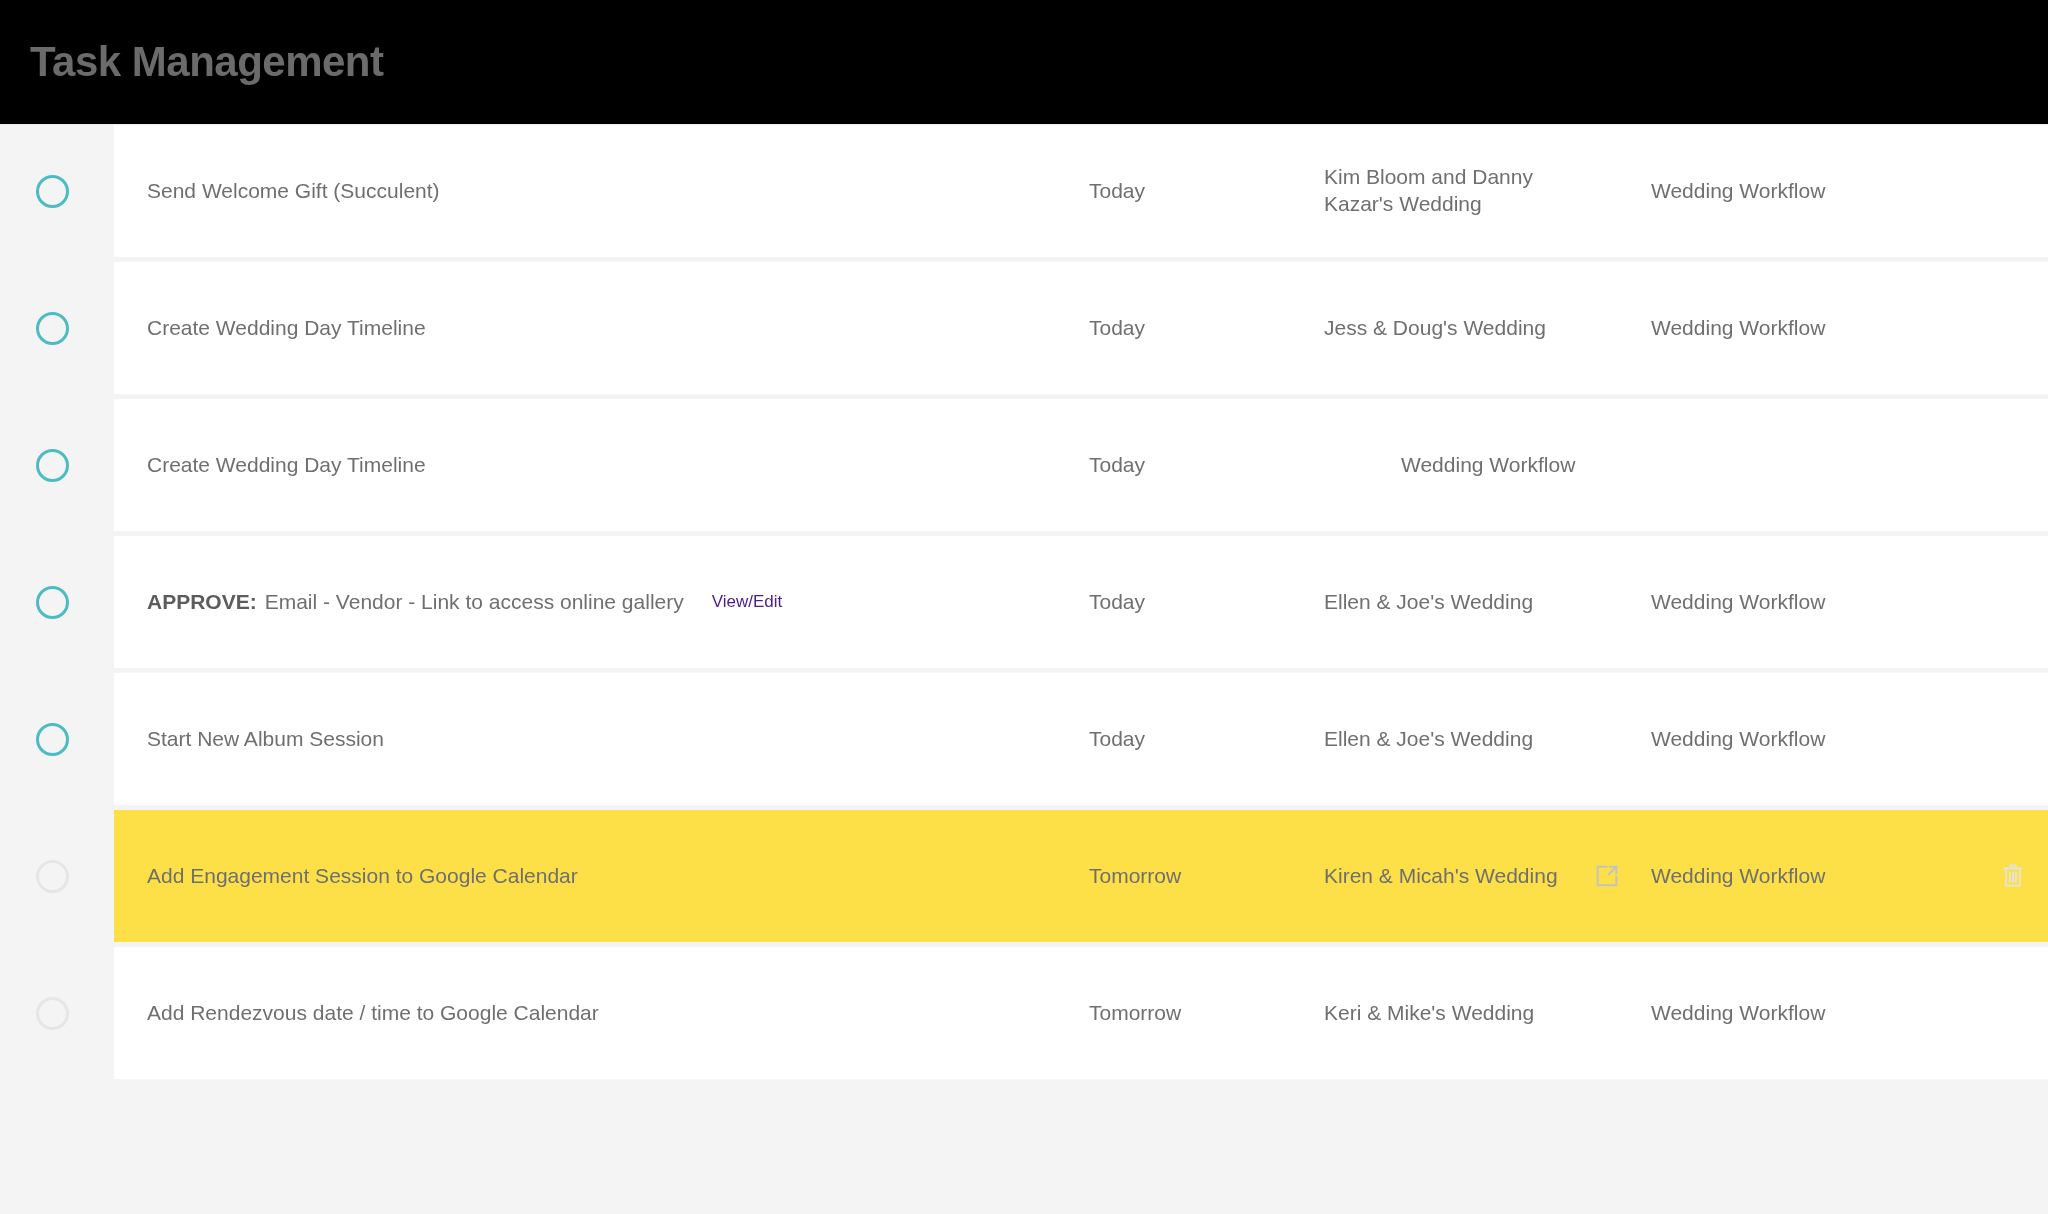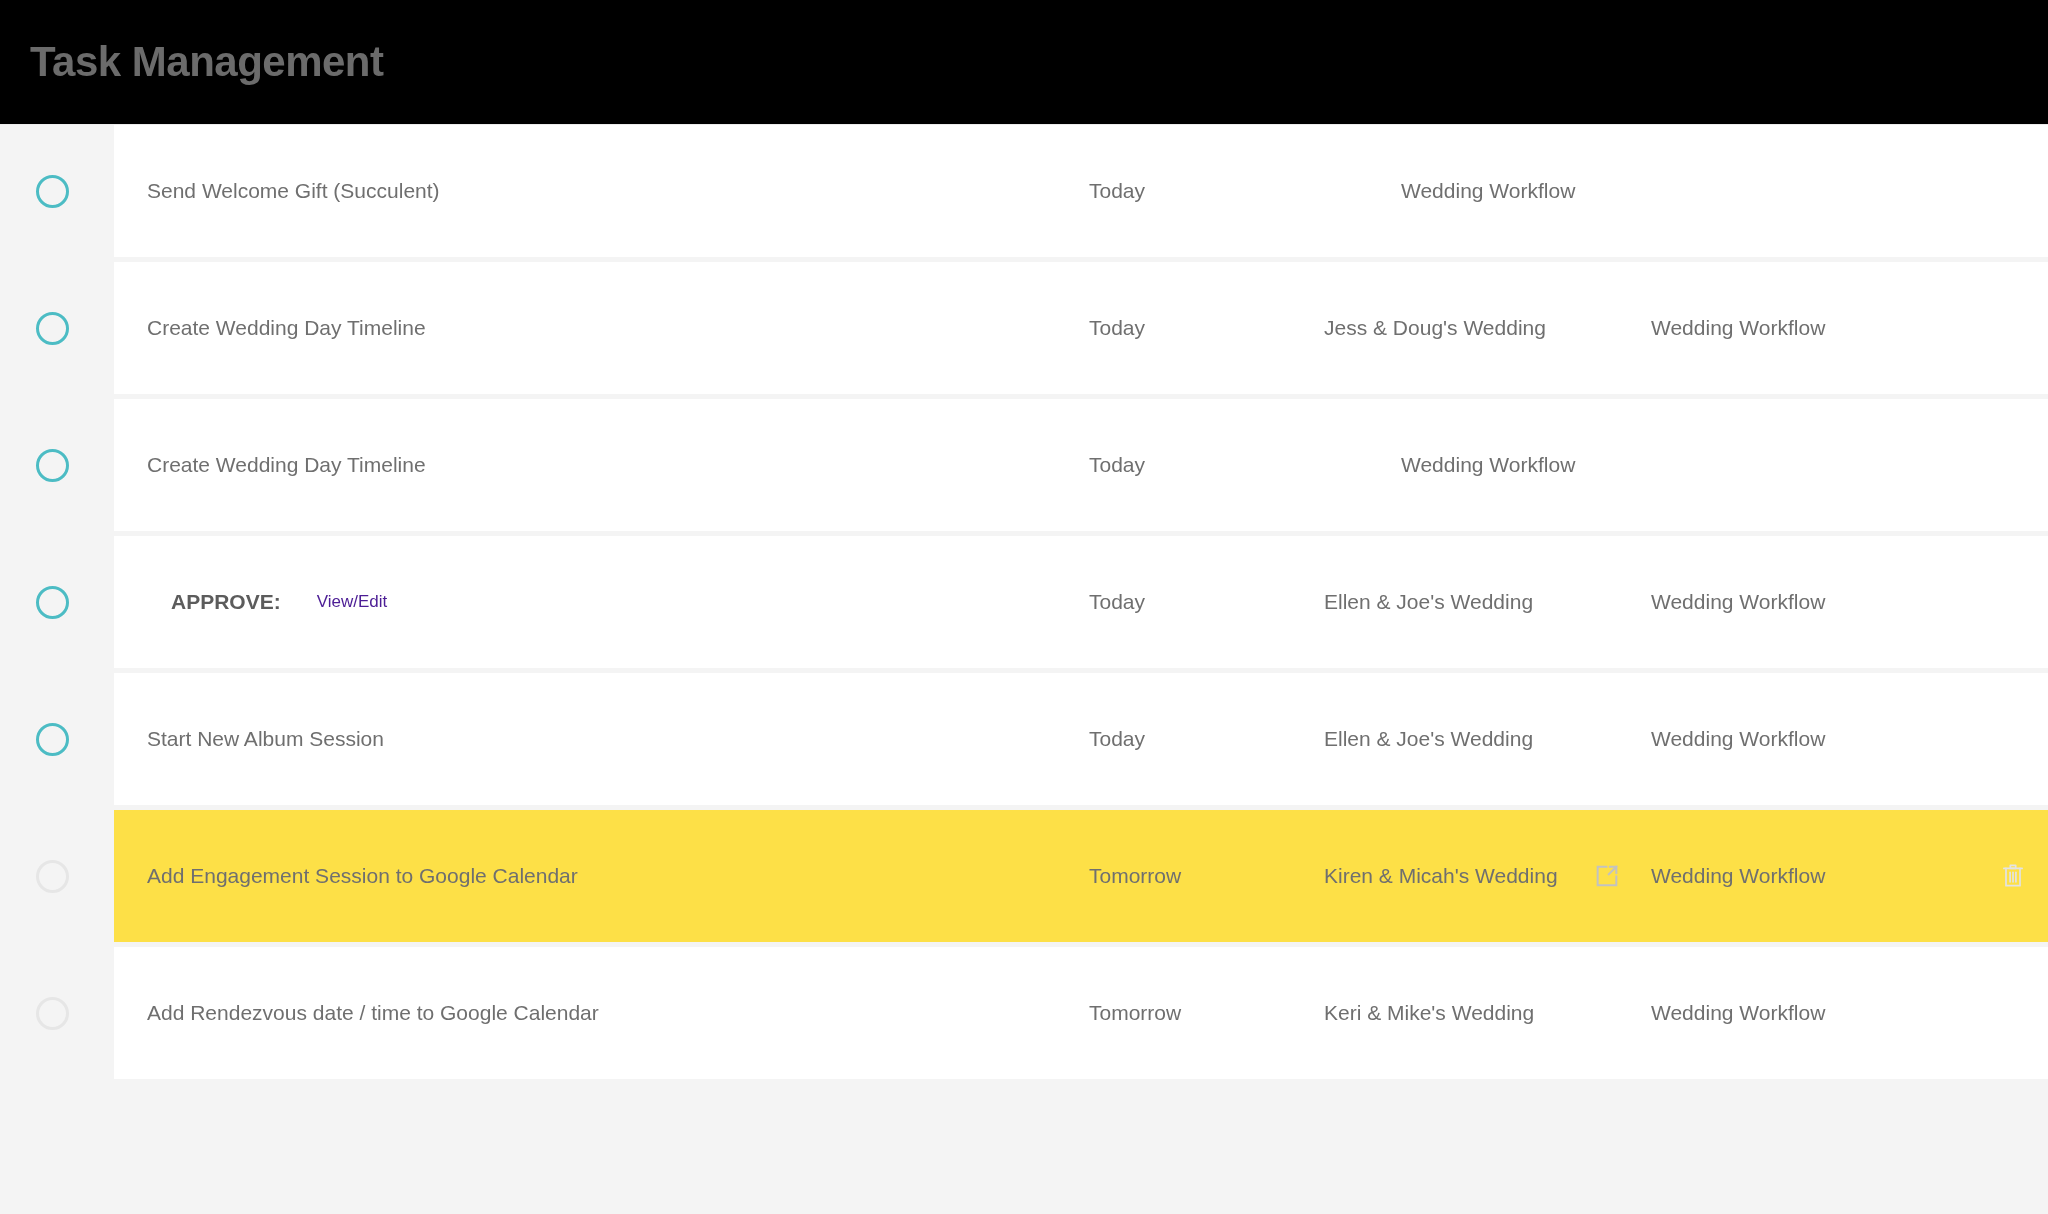--- a/index.html
+++ b/index.html
@@ -99,21 +99,20 @@
     line-height: 1.28;
     display: flex;
     align-items: center;
     flex-wrap: nowrap;
   }
   .task-prefix {
     font-weight: bold;
     color: #5c5c5c;
     margin-right: 8px;
     white-space: nowrap;
-    margin-left: 24px;
   }
   .task-label { white-space: nowrap; }
   .view-edit-link {
     color: #4c1d95;
     font-size: 17px;
     margin-left: 28px;
     text-decoration: none;
     cursor: pointer;
     white-space: nowrap;
   }
@@ -190,20 +189,23 @@
       <div class="col-task">
 
         <span class="task-label">Send Welcome Gift (Succulent)</span>
 
       </div>
 
       <div class="col-date cell-stack">
         <span>Today</span>
       </div>
 
+      <div class="col-client cell-stack">
+        <span>Kim Bloom and Danny Kazar's Wedding</span>
+      </div>
 
       <div class="col-open-icon">
         <span class="ext-icon icon-ghost">
           <svg width="28" height="28" viewBox="0 0 24 24" fill="none" stroke="#c2c2c2" stroke-width="1.7" stroke-linecap="square" stroke-linejoin="miter">
             <path d="M20 12.5 L20 20 L4 20 L4 4 L11.5 4"></path>
             <path d="M13.5 10.5 L20 4"></path>
             <path d="M14.5 4 L20 4 L20 9.5"></path>
           </svg>
         </span>
       </div>
@@ -326,20 +328,21 @@
   </div>
 
   <div class="task-row">
     <div class="row-gutter">
       <div class="complete-toggle"></div>
     </div>
     <div class="row-card">
 
       <div class="col-task">
         <span class="task-prefix">APPROVE:</span>
+        <span class="task-label">Email - Vendor - Link to access online gallery</span>
         <a class="view-edit-link">View/Edit</a>
       </div>
 
       <div class="col-date cell-stack">
         <span>Today</span>
       </div>
 
       <div class="col-client cell-stack">
         <span>Ellen &amp; Joe's Wedding</span>
       </div>

